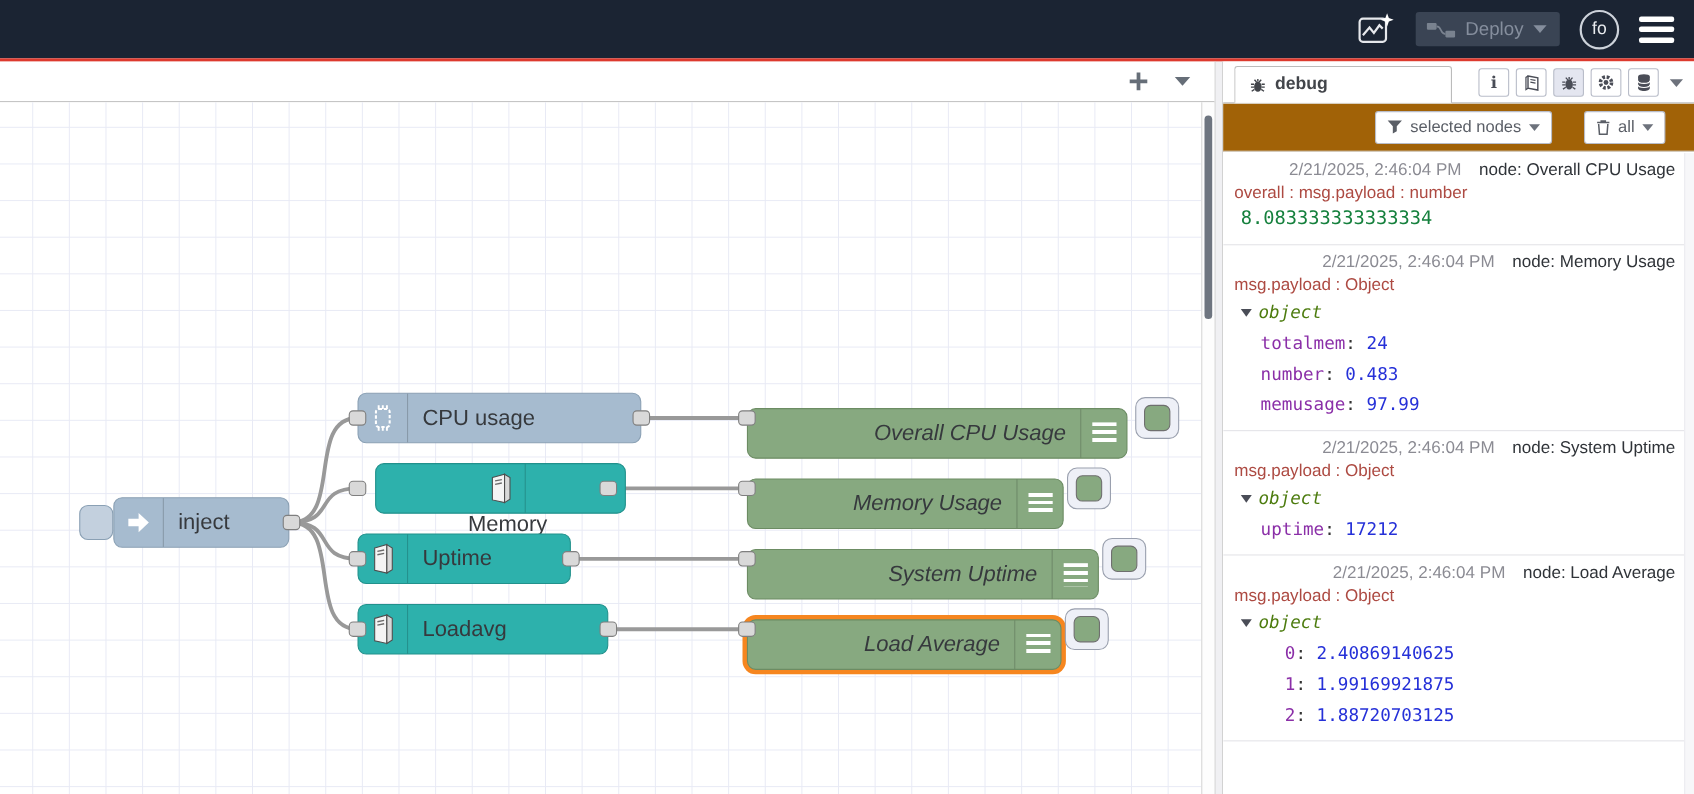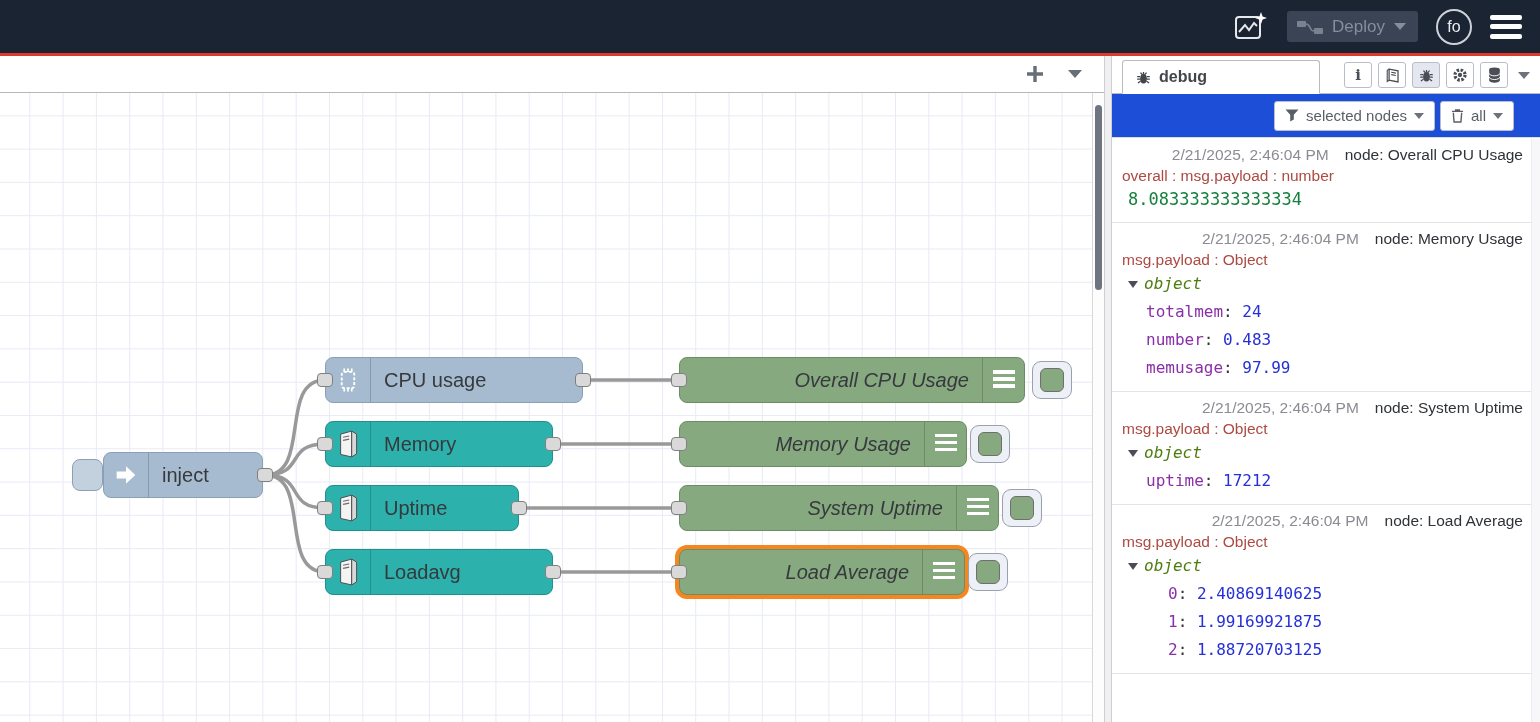--- a/index.html
+++ b/index.html
@@ -29,21 +29,21 @@
 
   
   .canvas { position:absolute; left:0; top:37px; width:1092px; height:629px; background-color:#fff;
     background-image:linear-gradient(to right,#e8eaf5 1px,transparent 1px),linear-gradient(to bottom,#e8eaf5 1px,transparent 1px);
     background-size:33.3px 33.3px; background-position:-4px -11px; overflow:hidden; }
   .wires { position:absolute; left:0; top:0; z-index:1; }
   .fnode { position:absolute; height:46px; border-radius:8px; display:flex; align-items:center; z-index:2; font-size:20px; color:#36393d; cursor:pointer; }
   .fnode .nlabel { white-space:nowrap; }
   .node-inject { background:#a6bbcf; border:1px solid #8aa0b4; }
   .node-os { background:#2db1ac; border:1px solid #22918c; }
-  .node-debug { background:#87a980; border:1px solid #6c8c63; justify-content:flex-end; }
+  .node-debug { background:#87a980; border:1px solid #6c8c63; justify-content:flex-end;margin-top:14px; }
   .node-debug .nlabel { font-style:italic; padding-right:13px; }
   .node-os .nlabel, .node-inject .nlabel { padding-left:13px; }
   .icon-sect { height:100%; display:flex; align-items:center; justify-content:center; flex:none; }
   .icon-left { width:45px; border-right:1px solid rgba(0,0,0,0.18); }
   .icon-right { width:42px; border-left:1px solid rgba(0,0,0,0.18); }
   .selected { box-shadow:0 0 0 4px #f6861f; }
   .port { position:absolute; width:16px; height:14px; border-radius:4px; background:#d9d9d9; border:1.5px solid #7f7f7f; z-index:3; cursor:crosshair; }
   .inject-btn { position:absolute; width:31px; height:32px; border-radius:8px; background:#c3d0de; border:1px solid #8aa0b4; z-index:2; cursor:pointer; }
   .dbg-toggle { position:absolute; width:40px; height:38px; border-radius:9px; background:#eef0f7; border:1px solid #9aa0ae; z-index:2; display:flex; align-items:center; justify-content:center; cursor:pointer; }
   .dbg-toggle .inner { width:24px; height:24px; border-radius:6px; background:#87a980; border:1px solid #6f6f6f; }
@@ -55,21 +55,21 @@
 
   
   .sb-tabbar { position:relative; height:38px; background:#fff; border-bottom:1px solid #bbb; display:flex; align-items:flex-end; }
   .sb-tab { position:relative; margin-left:10px; width:198px; height:34px; background:#fff; border:1px solid #bbb; border-bottom:1px solid #fff; border-radius:3px 3px 0 0; margin-bottom:-1px; display:flex; align-items:center; gap:7px; padding-left:12px; font-size:16px; font-weight:bold; color:#42454a; cursor:pointer; }
   .sb-toolbtns { margin-left:auto; display:flex; align-items:center; gap:6px; padding-right:10px; padding-bottom:5px; }
   .mini-btn { width:28px; height:26px; border:1px solid #b9bdc9; border-radius:3px; background:#fff; display:flex; align-items:center; justify-content:center; cursor:pointer; }
   .mini-btn.active { background:#e4e6f0; }
   .mini-caret { width:0; height:0; border-left:6px solid transparent; border-right:6px solid transparent; border-top:7px solid #6d727c; margin-left:4px; cursor:pointer; }
   .info-glyph { font-family:"DejaVu Serif", serif; font-weight:bold; font-size:15px; color:#4a4d57; }
 
-  .filter-row { height:44px; display:flex; align-items:center; justify-content:flex-end; gap:5px; padding-right:26px; border-bottom:1px solid #ddd; background:#1d4ed8; }
+  .filter-row { height:44px; display:flex; align-items:center; justify-content:flex-end; gap:29px; padding-right:26px; border-bottom:1px solid #ddd; background:#a16207; }
   .filter-btn { height:30px; border:1px solid #b9bdc9; border-radius:3px; background:#fff; display:flex; align-items:center; gap:7px; padding:0 10px; font-size:15px; color:#5a5e66; cursor:pointer; }
   .filter-btn .caret-sm { width:0; height:0; border-left:5px solid transparent; border-right:5px solid transparent; border-top:6px solid #6d727c; }
 
   .messages { position:absolute; top:83px; left:0; right:9px; bottom:0; overflow:hidden; background:#fff; }
   .sb-scrolltrack { position:absolute; top:83px; right:0; width:9px; bottom:0; background:#f7f7f9; border-left:1px solid #ececf0; }
   .msg { padding:5px 8px 9px 10px; border-bottom:1px solid #e4e4e8; cursor:pointer; }
   .msg-meta { font-size:15.5px; display:flex; gap:16px; line-height:21px;justify-content:flex-end; }
   .msg-ts { color:#8b8b93; }
   .msg-src { color:#2f3338; }
   .msg-path { font-size:15.5px; color:#ad4a42; line-height:21px; }
@@ -160,21 +160,21 @@
           <svg width="30" height="30" viewBox="0 0 24 24">
             <rect x="7" y="5.5" width="10" height="13" rx="2" fill="none" stroke="#fff" stroke-width="1.5" stroke-dasharray="2.4 1.4"></rect>
             <path d="M9 5.5 V2.8 M12 5.5 V2.8 M15 5.5 V2.8 M9 18.5 V21.2 M12 18.5 V21.2 M15 18.5 V21.2" stroke="#fff" stroke-width="1.4"></path>
           </svg>
         </span>
         <span class="nlabel">CPU usage</span>
       </div>
       <div class="port" style="left:317px; top:280px;"></div>
       <div class="port" style="left:575px; top:280px;"></div>
 
-      <div class="fnode node-os" style="left:325px; top:328px; width:228px;">
+      <div class="fnode node-os" style="left:341px; top:328px; width:228px;flex-direction:column;">
         <span class="icon-sect icon-left">
           <svg width="30" height="32" viewBox="0 0 24 26">
             <polygon points="6,5 15,2.5 15,23.5 6,21.5" fill="#f4f4f4" stroke="#4d4d4d" stroke-width="0.8"></polygon>
             <polygon points="15,2.5 19,5 19,21 15,23.5" fill="#d8d8d8" stroke="#4d4d4d" stroke-width="0.8"></polygon>
             <path d="M8 7.5 l5 -1 M8 10 l5 -1" stroke="#6b6b6b" stroke-width="1"></path>
           </svg>
         </span>
         <span class="nlabel">Memory</span>
       </div>
       <div class="port" style="left:317px; top:344px;"></div>

